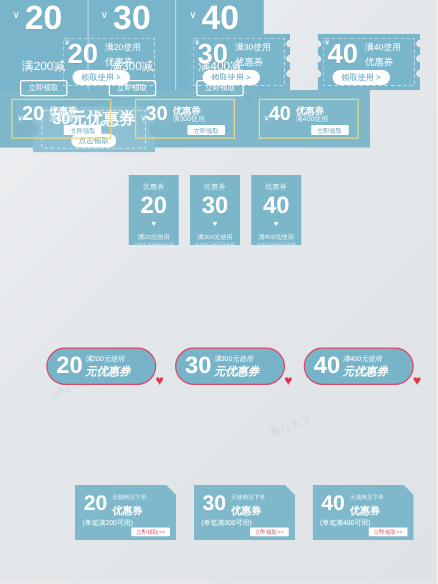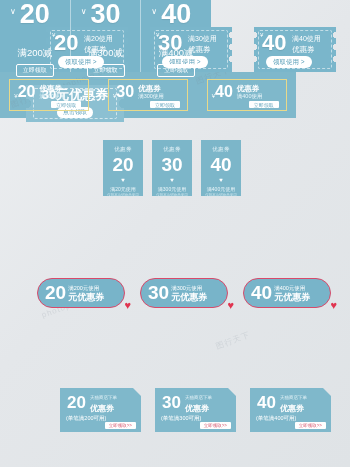--- a/index.html
+++ b/index.html
@@ -66,21 +66,21 @@
   .bcell .num{color:#fff;font-size:27px;font-weight:bold;line-height:28px;margin-top:4px;
               text-shadow:0 1px 1px rgba(0,0,0,.08);}
   .bcell .cond{color:#fff;font-size:9.5px;margin-top:19px;}
   .bcell .pill{margin-top:4px;border:1px solid #fff;color:#fff;font-size:6px;padding:1px 6px;border-radius:2px;}
 
   
   .r5{top:278px;left:37px;gap:15px;}
   .rp{position:relative;width:88px;height:30px;background:#78b4c9;border:1.5px solid #d94a6a;
       border-radius:15px;box-sizing:border-box;display:flex;align-items:center;}
   .rp .n{color:#fff;font-size:19px;font-weight:bold;margin-left:7px;line-height:20px;}
-  .rp .col{display:flex;flex-direction:column;margin-left:2px;}
+  .rp .col{display:flex;flex-direction:column;margin-left:2px;font-style:italic;}
   .rp .s1{color:#fff;font-size:5.5px;line-height:7px;white-space:nowrap;}
   .rp .s2{color:#fff;font-size:9px;font-weight:bold;line-height:10px;white-space:nowrap;}
   .rp .heart{position:absolute;right:-7px;bottom:-4px;color:#e0344f;font-size:11px;line-height:11px;}
 
   
   .r6{top:325px;left:27px;width:296px;height:46px;background:#7fb8cb;
       display:flex;align-items:center;justify-content:space-around;}
   .yb{position:relative;width:80px;height:32px;border:1px solid #e8d98a;box-sizing:border-box;
       display:flex;align-items:flex-start;padding:3px 0 0 4px;}
   .yb .yen{color:#fff;font-size:6px;align-self:flex-end;margin-bottom:11px;}

